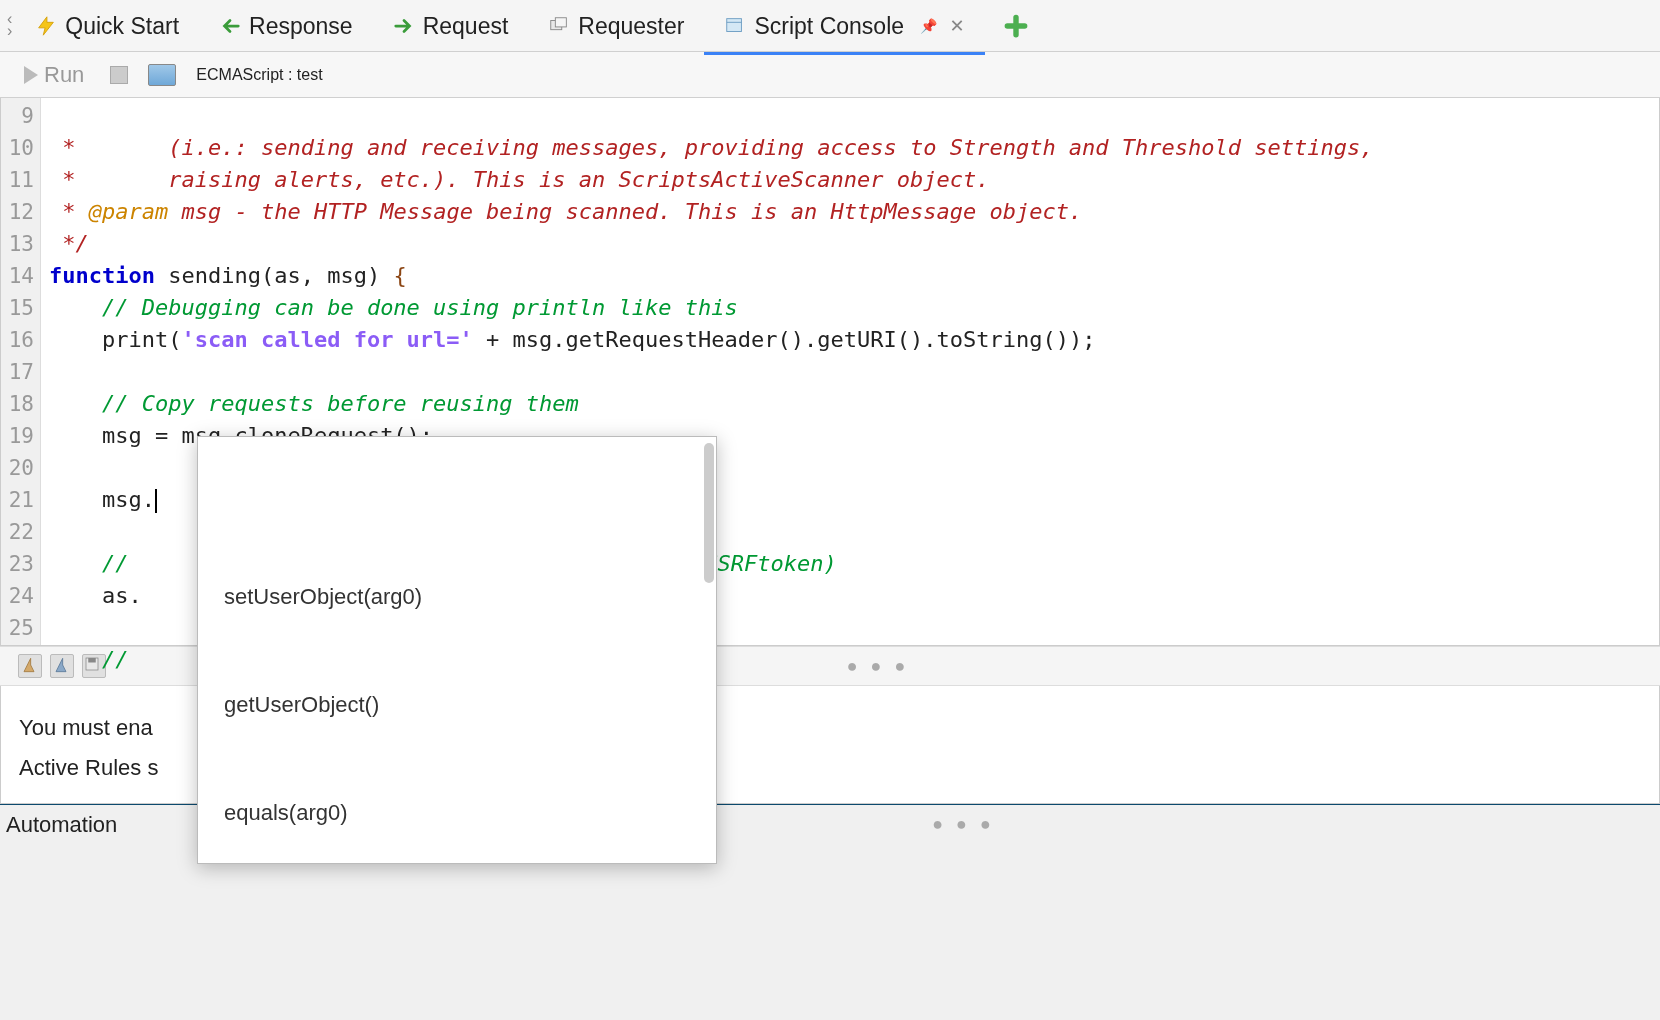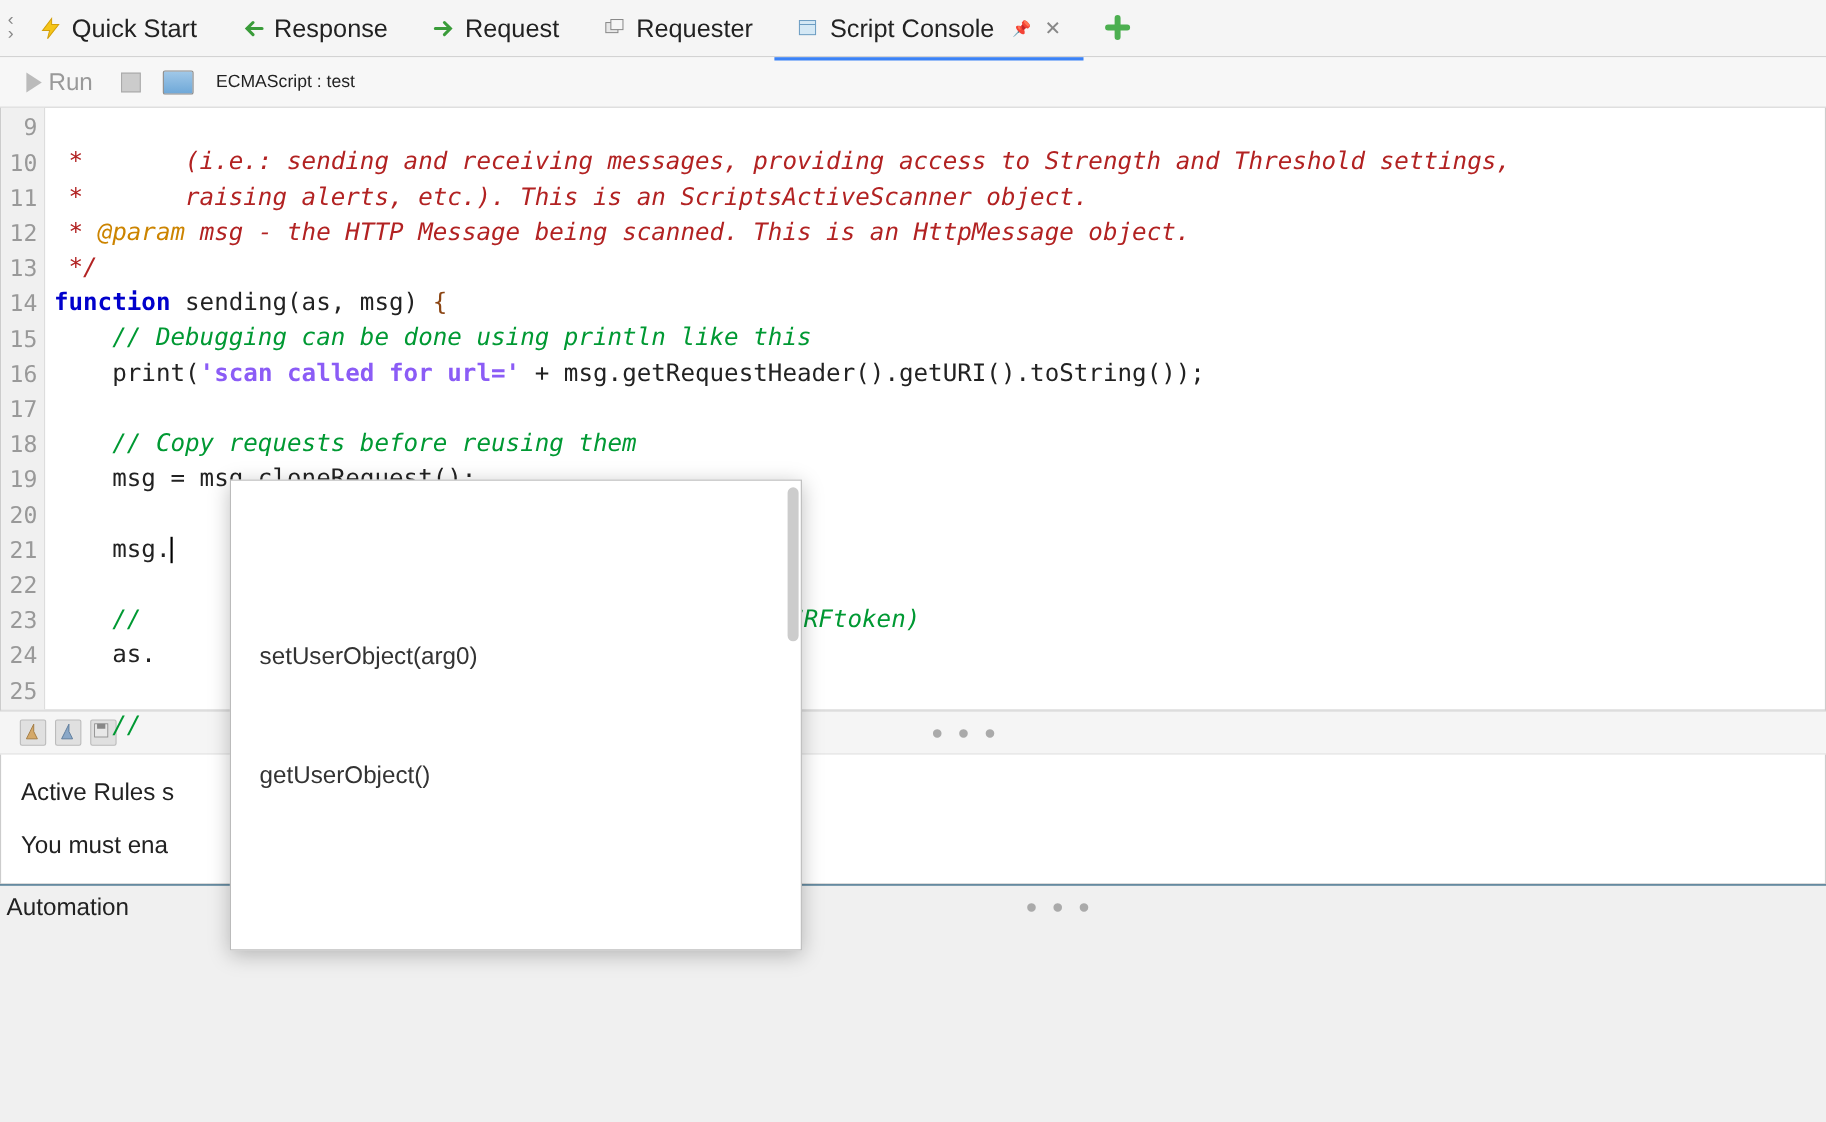--- a/index.html
+++ b/index.html
@@ -119,21 +119,21 @@
     .cursor {
       display: inline-block;
       width: 2px;
       height: 24px;
       background: #000;
       vertical-align: middle;
     }
 
     .autocomplete {
       position: absolute;
-      left: 168px;
+      left: 156px;
       top: 338px;
       width: 520px;
       height: 428px;
       background: #fff;
       border: 1px solid #bbb;
       box-shadow: 0 4px 18px rgba(0,0,0,0.25);
       z-index: 100;
       overflow: hidden;
       font-family: -apple-system, BlinkMacSystemFont, sans-serif;
       font-size: 22px;
@@ -298,20 +298,21 @@
 <span></span>
 <span class="c-green">    // </span><span style="display:inline-block;width:430px"></span><span class="c-green">handleAntiCSRFtoken)</span>
 <span>    as.</span>
 <span></span>
 <span class="c-green">    // </span><span style="display:inline-block;width:420px"></span><span class="c-green"> as below</span>
     
     <div class="autocomplete">
       <div class="autocomplete-inner">
         <div class="ac-item">setUserObject(arg0)</div>
         <div class="ac-item">getUserObject()</div>
+        <div class="ac-item">equals(arg0)</div>
         
         
         
         
         
         
         
       </div>
       <div class="ac-scrollbar"></div>
     </div>
@@ -332,20 +333,20 @@
   <div class="tool-icon">
     <svg viewBox="0 0 24 24" width="18" height="18">
         <rect x="4" y="4" width="16" height="16" fill="#e8e8e8" stroke="#888"></rect>
         <rect x="7" y="4" width="10" height="6" fill="#888"></rect>
       </svg>
   </div>
   <div class="dots-center"><span class="dots3">● ● ●</span></div>
 </div>
 
 <div class="output-panel">
+  <div style="margin-top:8px">You must ena</div>
   <div>Active Rules s</div>
-  <div style="margin-top:8px">You must ena</div>
 </div>
 
 <div class="status-bar">
   <span>Automation</span>
   <span class="dots3">● ● ●</span>
 </div>
 
 </body></html>

